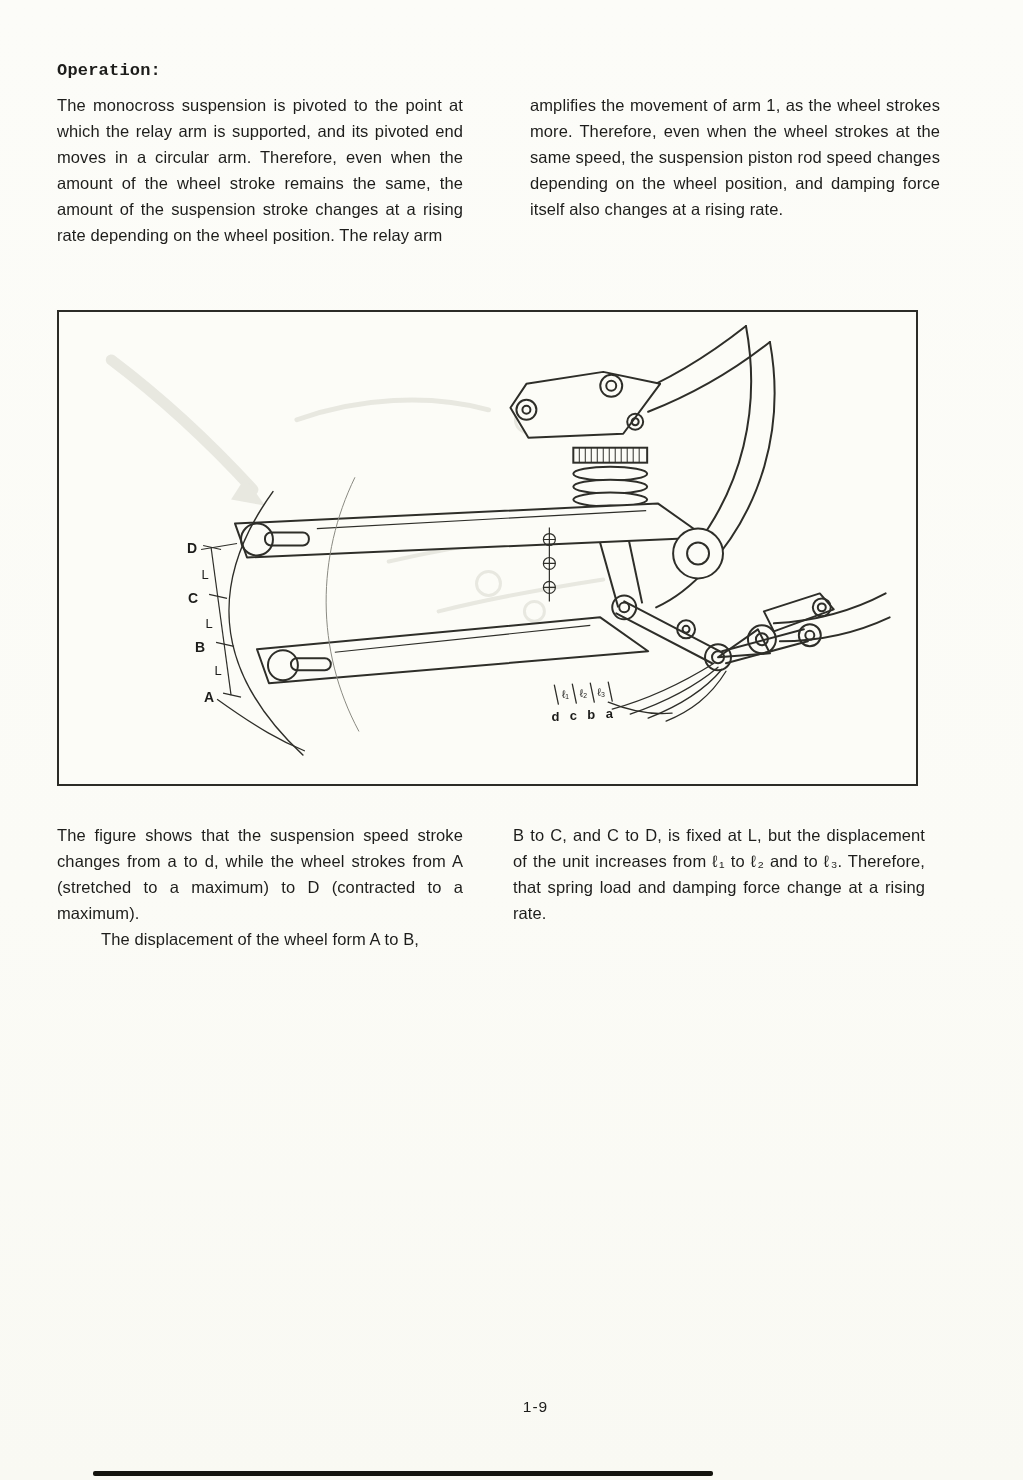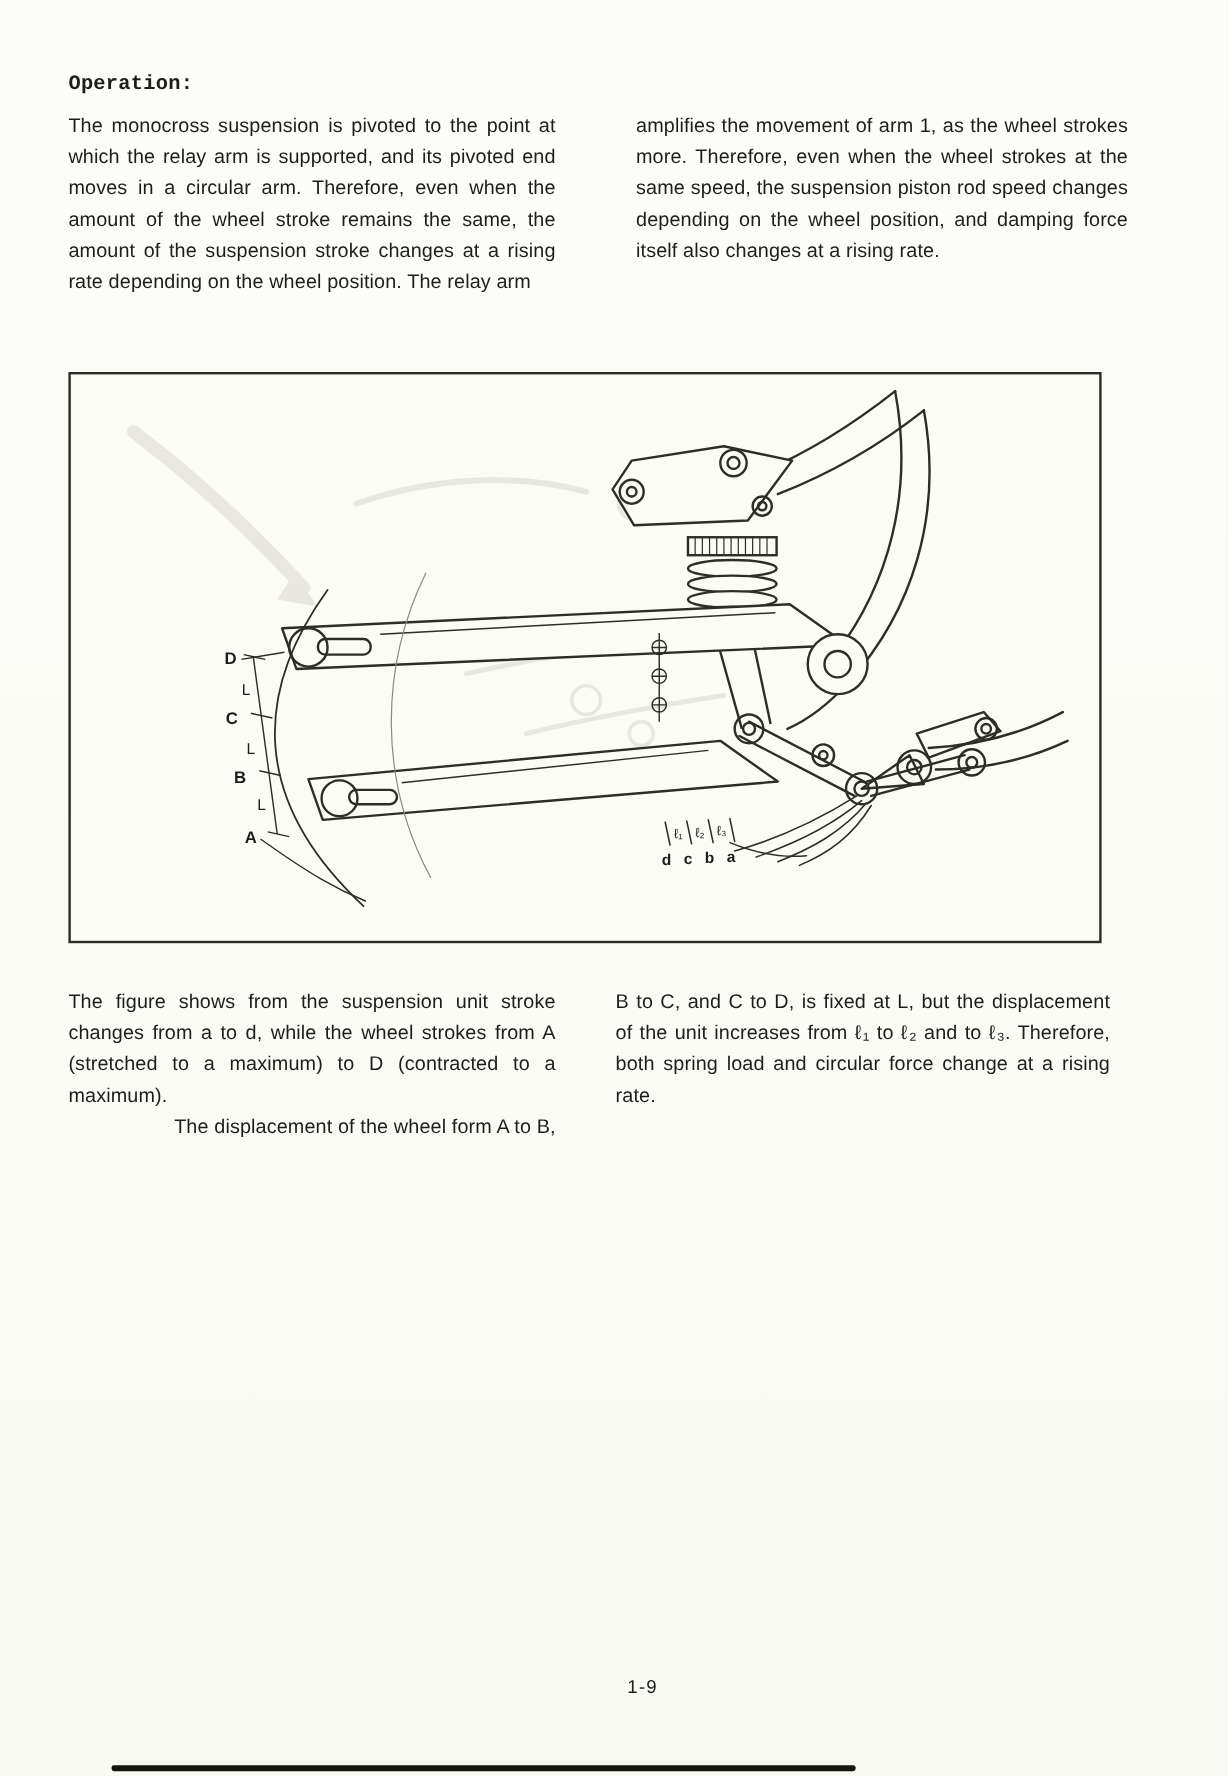--- a/index.html
+++ b/index.html
@@ -202,25 +202,25 @@
         <text class="fig-label" x="543" y="385" font-size="11" text-anchor="middle">ℓ₃</text>
         <text class="fig-label" x="497" y="410" font-size="13" font-weight="bold" text-anchor="middle">d</text>
         <text class="fig-label" x="515" y="409" font-size="13" font-weight="bold" text-anchor="middle">c</text>
         <text class="fig-label" x="533" y="408" font-size="13" font-weight="bold" text-anchor="middle">b</text>
         <text class="fig-label" x="551" y="407" font-size="13" font-weight="bold" text-anchor="middle">a</text>
       </g>
     </svg>
   </div>
 
   <div class="col col-bot-left">
-    <p>The figure shows from the suspension unit stroke changes from a to d, while the wheel strokes from A (stretched to a maximum) to D (contracted to a maximum).</p>
-    <p style="text-align:right;">The displacement of the wheel form A to B,</p>
+    <p>The figure shows that the suspension speed stroke changes from a to d, while the wheel strokes from A (stretched to a maximum) to D (contracted to a maximum).</p>
+    <p style="text-align:center;">The displacement of the wheel form A to B,</p>
   </div>
 
   <div class="col col-bot-right">
-    <p>B to C, and C to D, is fixed at L, but the displacement of the unit increases from ℓ₁ to ℓ₂ and to ℓ₃. Therefore, both spring load and circular force change at a rising rate.</p>
+    <p>B to C, and C to D, is fixed at L, but the displacement of the unit increases from ℓ₁ to ℓ₂ and to ℓ₃. Therefore, that spring load and damping force change at a rising rate.</p>
   </div>
 
   <div class="page-number">1-9</div>
 
   <div class="scan-line"></div>
 
 </div>
 
 </body></html>

